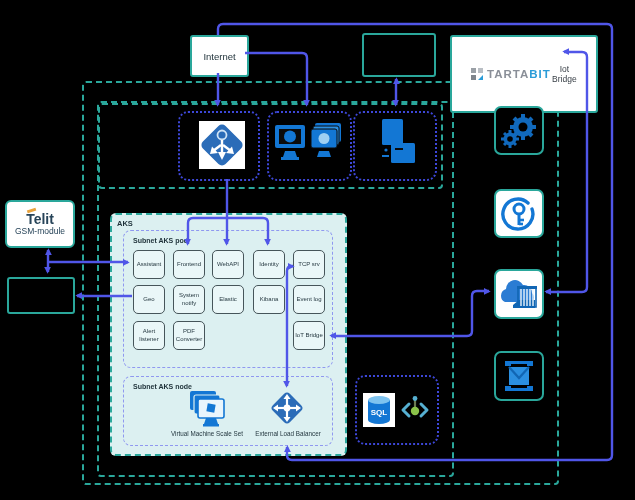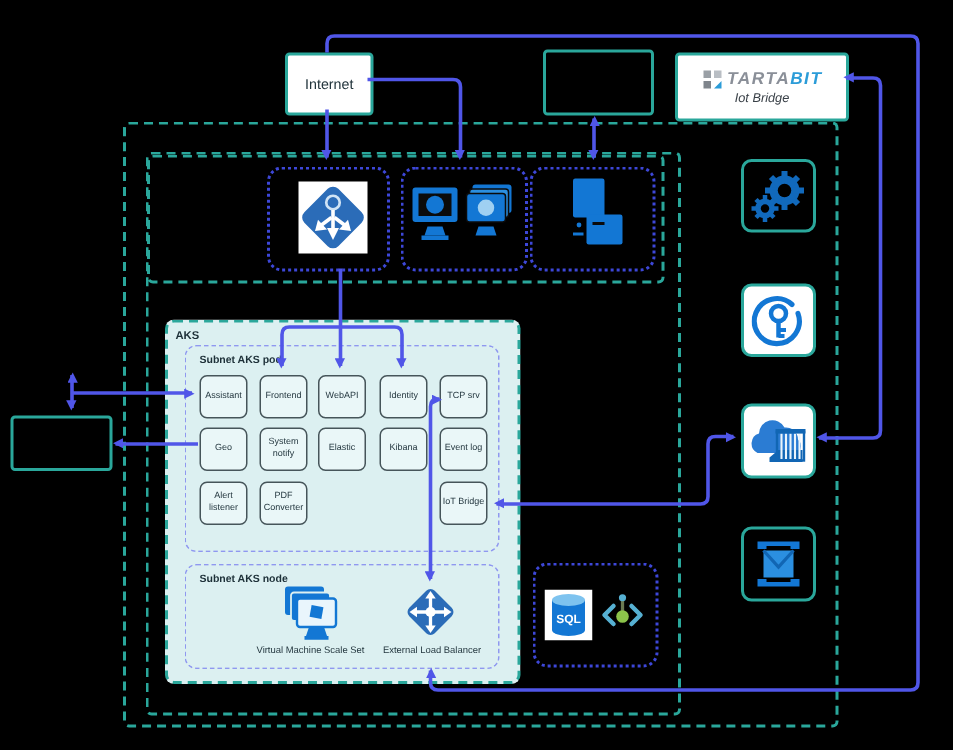--- a/index.html
+++ b/index.html
@@ -37,33 +37,40 @@
   <div class="tealdash" style="left:82px;top:68px;width:473px;height:400px;"></div>
   <div class="tealdash" style="left:97px;top:88px;width:353px;height:372px;"></div>
   <div class="tealdash" style="left:98px;top:90px;width:341px;height:82px;"></div>
 
   <div class="whitebox" style="left:190px;top:22px;width:55px;height:38px;font-size:9.5px;">
     <span>Internet</span>
   </div>
 
   <div class="blackbox" style="left:362px;top:20px;width:70px;height:40px;"></div>
 
-  <div class="whitebox" style="left:450px;top:22px;width:108px;height:38px;flex-direction:column;padding:2px;font-style:italic;">
+  <div class="whitebox" style="left:450px;top:22px;width:108px;height:38px;flex-direction:row;padding:18px;">
     <div style="display:flex;align-items:center;gap:3px;">
       <svg width="14" height="14" viewBox="0 0 14 14">
         <rect x="1" y="1" width="5" height="5" fill="#9aa0a6"></rect>
         <rect x="8" y="1" width="5" height="5" fill="#b9bec4"></rect>
         <rect x="1" y="8" width="5" height="5" fill="#7f858c"></rect>
         <path d="M8,13 L13,13 L13,8 Z" fill="#2b9cd8"></path>
       </svg>
       <span class="brand-tartabit"><span style="color:#8a8f98;">TARTA</span><span style="color:#2b9cd8;">BIT</span></span>
     </div>
     <div style="font-size:8.5px;color:#3a4148;">Iot Bridge</div>
   </div>
 
+  <div class="whitebox" style="left:5px;top:187px;width:66px;height:44px;flex-direction:column;border-radius:6px;">
+    <div style="position:relative;" class="telit-brand">
+      <span>Telit</span>
+      <span class="abs" style="left:1px;top:-3px;width:9px;height:2.5px;background:#e8a33d;transform:rotate(-18deg);"></span>
+    </div>
+    <div style="font-size:8.5px;color:#274459;">GSM-module</div>
+  </div>
   <div class="blackbox" style="left:7px;top:264px;width:64px;height:33px;"></div>
 
   <div class="bluedot" style="left:178px;top:98px;width:78px;height:66px;"></div>
   <div class="bluedot" style="left:267px;top:98px;width:81px;height:66px;"></div>
   <div class="bluedot" style="left:353px;top:98px;width:80px;height:66px;"></div>
 
   <svg class="abs" style="left:198px;top:107px;" width="48" height="50" viewBox="0 0 48 50">
     <rect x="1" y="1" width="46" height="48" fill="#fff"></rect>
     <rect x="8" y="9" width="32" height="32" rx="5" fill="#2b6cb8" transform="rotate(45 24 25)"></rect>
     <circle cx="24" cy="15" r="4.5" fill="none" stroke="#cfe3f5" stroke-width="1.8"></circle>

